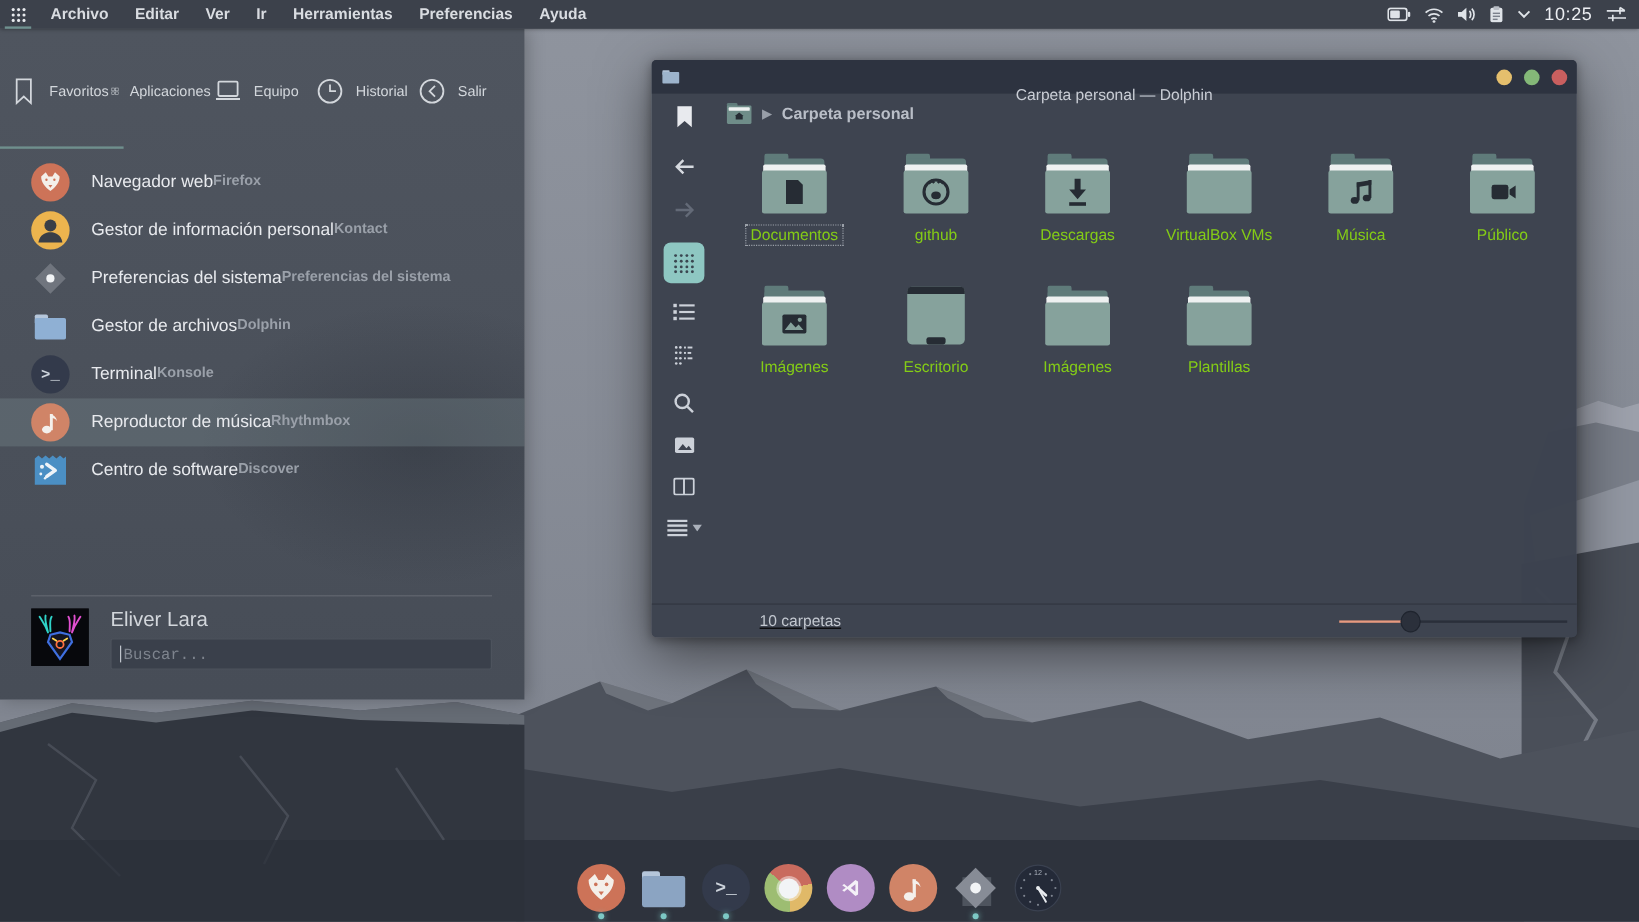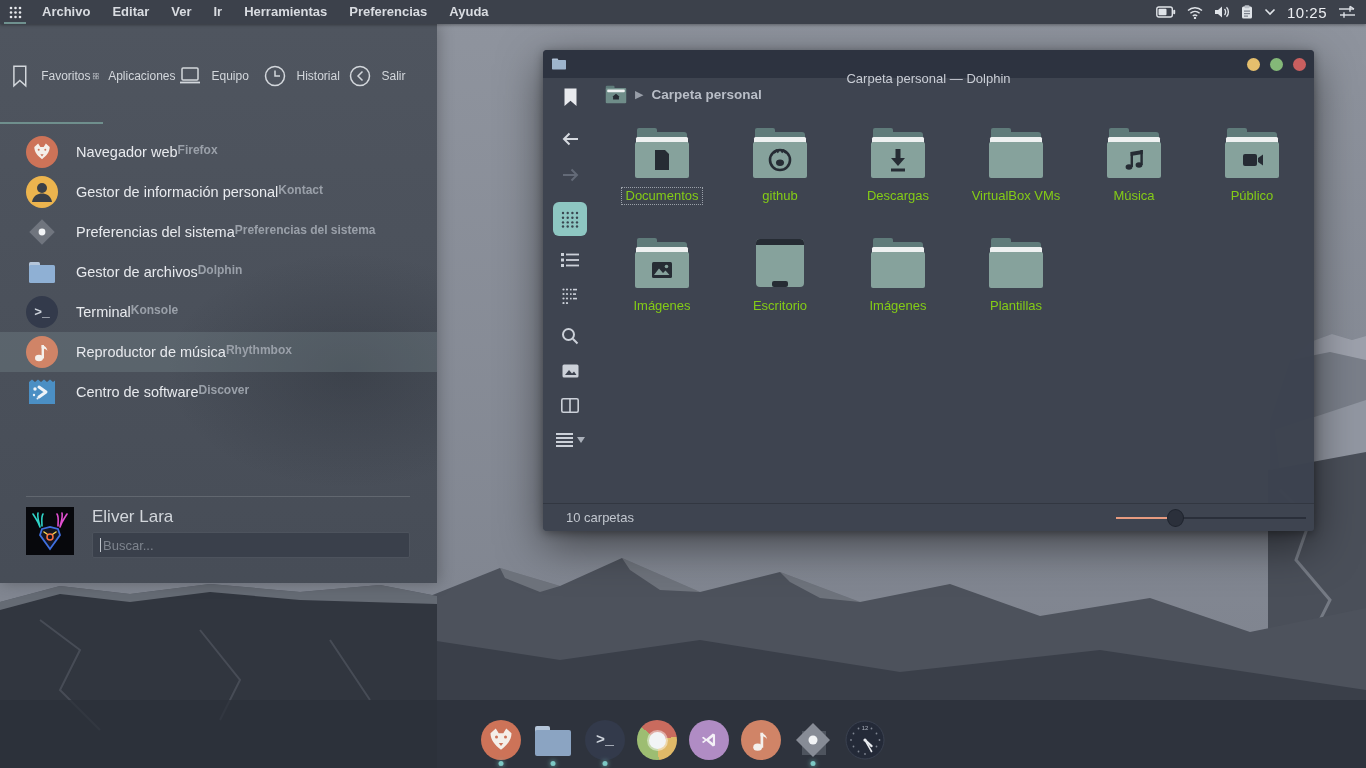--- a/index.html
+++ b/index.html
@@ -41,21 +41,21 @@
   .app-sub { font-size:12px; color:#9aa0a9;font-weight:bold; }
   .circle { border-radius:50%; width:32px; height:32px; display:flex; align-items:center; justify-content:center; }
   .user-divider { position:absolute; left:26px; right:27px; bottom:86px; height:1px; background:rgba(255,255,255,.14); }
   .user-area { position:absolute; left:26px; right:27px; bottom:25px; display:flex; gap:18px; }
   .avatar { width:48px; height:48px; flex:0 0 48px; background:#07080c; overflow:hidden; }
   .user-col { flex:1; display:flex; flex-direction:column; }
   .user-name { font-size:17px; color:#d2d6db; margin-bottom:5px; }
   .search-wrap { position:relative; }
   .search-input { width:100%; height:26px; background:#3a404b; border:1px solid #4d535d; border-radius:2px;
                   color:#f97316; font-size:13px; padding:0 8px 0 10px; outline:none;
-                  font-family:Liberation Sans, sans-serif; }
+                  font-family:Liberation Mono, monospace; }
   .search-input::placeholder { color:#7e848e; }
   .caret { position:absolute; left:8px; top:6px; width:1px; height:14px; background:#cfd4da; opacity:.9; }
 
   
   .window { position:absolute; left:543px; top:50px; width:771px; height:481px; z-index:20;
             background:rgba(60,66,79,.98); border-radius:4px; overflow:hidden;
             box-shadow:0 14px 44px rgba(0,0,0,.5), 0 2px 10px rgba(0,0,0,.35); }
   .titlebar { position:relative; height:28px; background:#2d3340; display:flex; align-items:center; padding:0 8px; }
   .title-text { position:absolute; left:0; right:0; text-align:center; font-size:13px; color:#c9cdd5;margin-top:28px; }
   .winbtns { margin-left:auto; display:flex; gap:10px; z-index:2; }
@@ -67,21 +67,21 @@
                     display:flex; align-items:center; justify-content:center; }
   .main { position:relative; flex:1; }
   .breadcrumb { height:32px; display:flex; align-items:center; gap:8px; padding-left:8px; }
   .crumb-text { font-size:13.5px; font-weight:bold; color:#b9bec7; }
   .crumb-sep { color:#989ea8; font-size:11px; }
   .fgrid { display:flex; flex-wrap:wrap; padding-left:6px; padding-top:14px; width:714px; }
   .ftile { width:118px; height:110px; display:flex; flex-direction:column; align-items:center; padding-top:4px; }
   .flabel { margin-top:7px; font-size:13px; color:#84cc16; line-height:1.1; padding:1px 4px; border:1px dotted transparent; white-space:nowrap;text-align:right; }
   .flabel.selected { border-color:#9aa0a8; }
   .statusbar { position:absolute; left:0; right:0; bottom:0; height:28px; background:rgba(62,68,81,.98);
-               display:flex; align-items:center; padding-left:23px; border-top:1px solid rgba(0,0,0,.18); }
+               display:flex; align-items:center; padding-left:90px; border-top:1px solid rgba(0,0,0,.18);text-decoration:underline; }
   .status-text { font-size:13px; color:#c2c7cf; }
   .zoom-slider { position:absolute; right:8px; top:5px; width:190px; height:18px; }
   .zs-track { position:absolute; left:0; right:0; top:8px; height:2px; background:#2a2f3a; }
   .zs-fill { position:absolute; left:0; top:8px; height:2px; width:59px; background:#e79b80; }
   .zs-handle { position:absolute; left:51px; top:0; width:17px; height:18px; border-radius:50%;
                background:#2b303b; border:1px solid #1f242e; }
 
   
   .dock { position:absolute; left:50%; transform:translateX(-50%); bottom:2px; z-index:30;
           display:flex; gap:12px; align-items:flex-end; }

